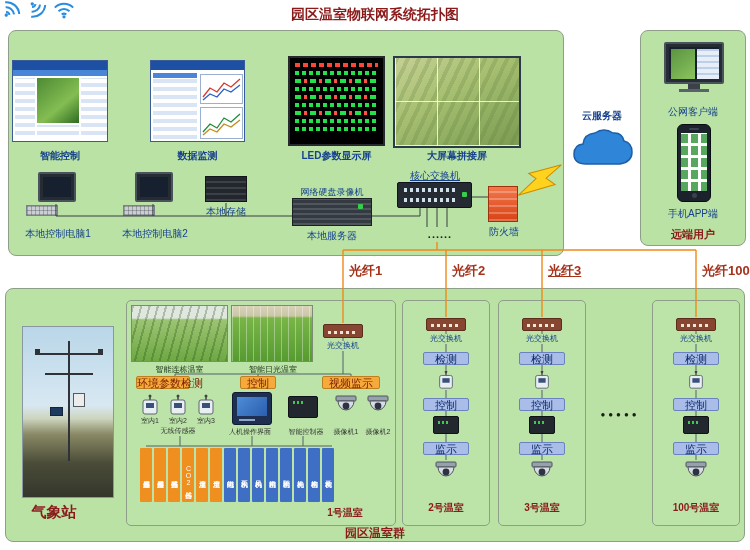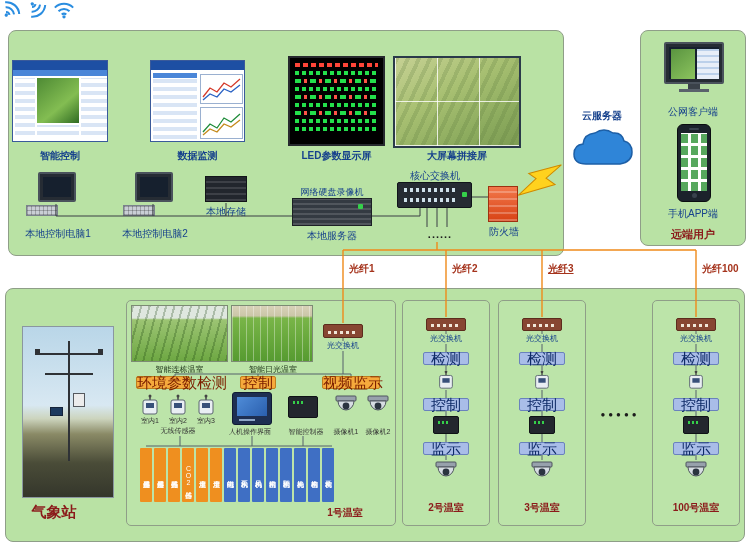--- a/index.html
+++ b/index.html
@@ -9,23 +9,23 @@
   .abs{position:absolute;}
   .box{position:absolute;background:#b9e2a4;border:1px solid #8f9e88;border-radius:8px;}
   .subbox{position:absolute;background:#bce4a9;border:1px solid #8f9e88;border-radius:5px;}
   .lbl{position:absolute;text-align:center;color:#16418c;font-size:10px;line-height:1.15;white-space:nowrap;}
   .bold{font-weight:bold;}
   .red{color:#8b1a1a;font-weight:bold;}
   .blue-title{color:#1414cc;font-weight:bold;font-size:13px;}
   .sm{font-size:8px;}
   .xs{font-size:7px;}
   .cap{position:absolute;text-align:center;font-size:8px;color:#243b1e;white-space:nowrap;}
-  .fiberlbl{position:absolute;font-size:10px;font-weight:bold;color:#a5331c;white-space:nowrap;}
+  .fiberlbl{position:absolute;font-size:13px;font-weight:bold;color:#a5331c;white-space:nowrap;}
   .dots{position:absolute;color:#1c1c1c;font-weight:bold;letter-spacing:1px;font-size:11px;text-align:center;}
-  .pill{position:absolute;font-size:15px;text-align:center;border-radius:2px;height:13px;line-height:12px;white-space:nowrap;}
+  .pill{position:absolute;font-size:11px;text-align:center;border-radius:2px;height:13px;line-height:12px;white-space:nowrap;}
   .pill.or{background:#f6aa3c;border:1px solid #bf7f1d;color:#7c2000;}
   .pill.bl{background:#a9bde8;border:1px solid #6a82bd;color:#0e2a66;}
   .bars{position:absolute;display:flex;gap:2px;}
   .vbar{width:12px;height:54px;writing-mode:vertical-rl;text-orientation:upright;font-size:7px;color:#fff;
         text-align:center;border-radius:1px;line-height:12px;overflow:hidden;}
   .vbar.o{background:#ef8f1f;}
   .vbar.b{background:#3f6fc4;}
   .shot{position:absolute;border:1px solid #3a5a9a;background:#fff;overflow:hidden;}
   .shot .hd{position:absolute;left:0;top:0;right:0;height:9px;background:#1d4fa3;}
   .shot .sub{position:absolute;left:0;top:9px;right:0;height:6px;background:#4a86d8;}
@@ -88,20 +88,21 @@
       repeating-linear-gradient(90deg,rgba(255,255,255,.35) 0 1px,rgba(0,0,0,0) 1px 7px),
       linear-gradient(180deg,#d8d2b8 0%,#cbc6a8 18%,#79b548 22%,#569b30 100%);}
   svg.wire{position:absolute;left:0;top:0;pointer-events:none;}
 </style>
 </head>
 <body>
 
 <div id="canvas">
 
   
+  <div class="lbl red" style="left:0;top:6px;width:750px;font-size:14px;">园区温室物联网系统拓扑图</div>
 
   
   <div class="box" style="left:8px;top:30px;width:556px;height:226px;"></div>
 
   
   <div class="shot" style="left:12px;top:60px;width:96px;height:82px;">
     <div class="hd"></div>
     <div class="sub"></div>
     <div class="abs rows" style="left:2px;top:17px;width:20px;height:57px;"></div>
     <div class="abs" style="left:24px;top:17px;width:42px;height:45px;background:linear-gradient(140deg,#4e8a34,#83bd52 60%,#2f6b22);"></div>
@@ -166,21 +167,21 @@
   <div class="stor" style="left:205px;top:176px;width:42px;height:26px;"></div>
   <div class="lbl" style="left:197px;top:206px;width:58px;">本地存储</div>
 
   
   <div class="lbl sm" style="left:282px;top:187px;width:100px;font-size:9px;">网络硬盘录像机</div>
   <div class="rack" style="left:292px;top:198px;width:80px;height:28px;"></div>
   <div class="cled" style="left:358px;top:204px;"></div>
   <div class="lbl" style="left:292px;top:230px;width:80px;">本地服务器</div>
 
   
-  <div class="lbl" style="left:400px;top:170px;width:70px;">核心交换机</div>
+  <div class="lbl" style="left:400px;top:170px;width:70px;text-decoration:underline;">核心交换机</div>
   <div class="cswitch" style="left:397px;top:182px;width:75px;height:26px;"></div>
   <div class="cled" style="left:462px;top:192px;"></div>
   <div class="dots" style="left:420px;top:228px;width:40px;">......</div>
 
   
   <div class="fw" style="left:488px;top:186px;width:30px;height:36px;"></div>
   <div class="lbl" style="left:484px;top:226px;width:40px;">防火墙</div>
 
   
   <div class="lbl bold" style="left:570px;top:110px;width:64px;">云服务器</div>
@@ -385,20 +386,21 @@
   <div class="ctrlbox" style="left:683px;top:416px;width:26px;height:18px;"></div>
   <div class="pill bl" style="left:673px;top:442px;width:46px;">监示</div>
   <svg class="abs" style="left:684px;top:460px;" width="24" height="26" viewBox="0 0 24 26">
     <rect x="2" y="2" width="20" height="5" rx="1" fill="#97a1ac" stroke="#4e555e"></rect>
     <path d="M4 7 a8 9 0 0 0 16 0 z" fill="#d7dde3" stroke="#4e555e"></path>
       <circle cx="12" cy="12" r="3.4" fill="#2b3440"></circle>
   </svg>
   <div class="lbl red" style="left:652px;top:502px;width:88px;">100号温室</div>
 
   
+  <div class="lbl red" style="left:5px;top:527px;width:740px;font-size:12px;">园区温室群</div>
 
   
   <svg class="wire" width="750" height="550" viewBox="0 0 750 550">
 
     <path d="M56,204 V216 M153,204 V216 M226,203 V216 M56,216 H292 M372,216 H420 M420,216 V208 M472,197 H488" fill="none" stroke="#3a3f45" stroke-width="1"></path>
 
     <path d="M427,208 V227 M437,208 V227 M447,208 V227" fill="none" stroke="#3a3f45" stroke-width="1"></path>
 
     <path d="M437,242 V250 M343,250 H696 M343,250 V323 M446,250 V317 M542,250 V317 M696,250 V317" fill="none" stroke="#ef8a1a" stroke-width="1.4"></path>
 

